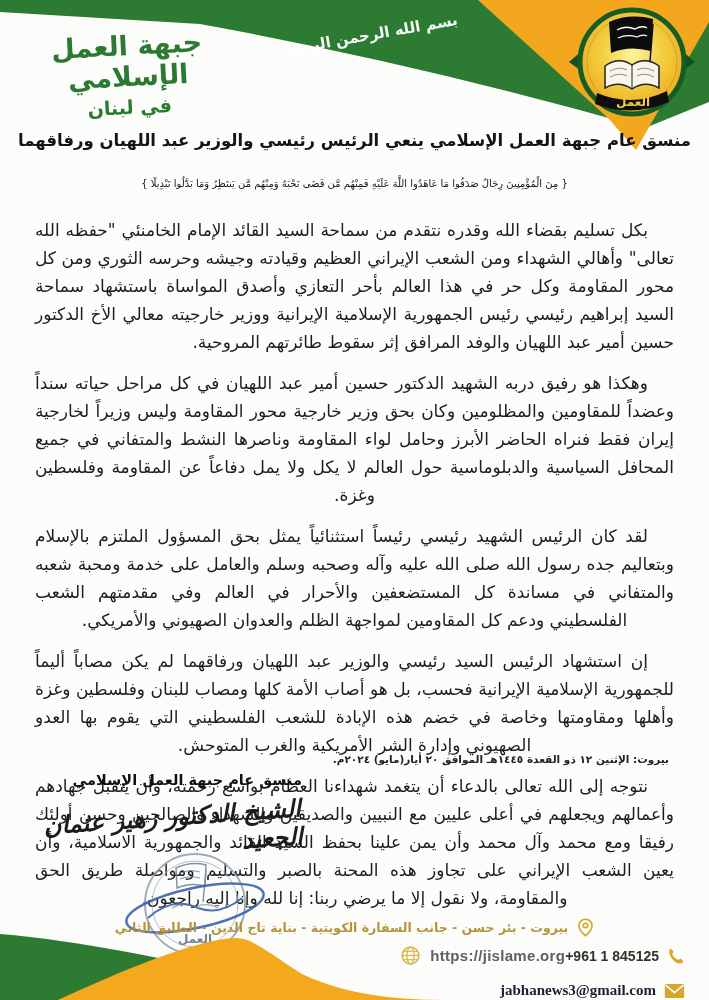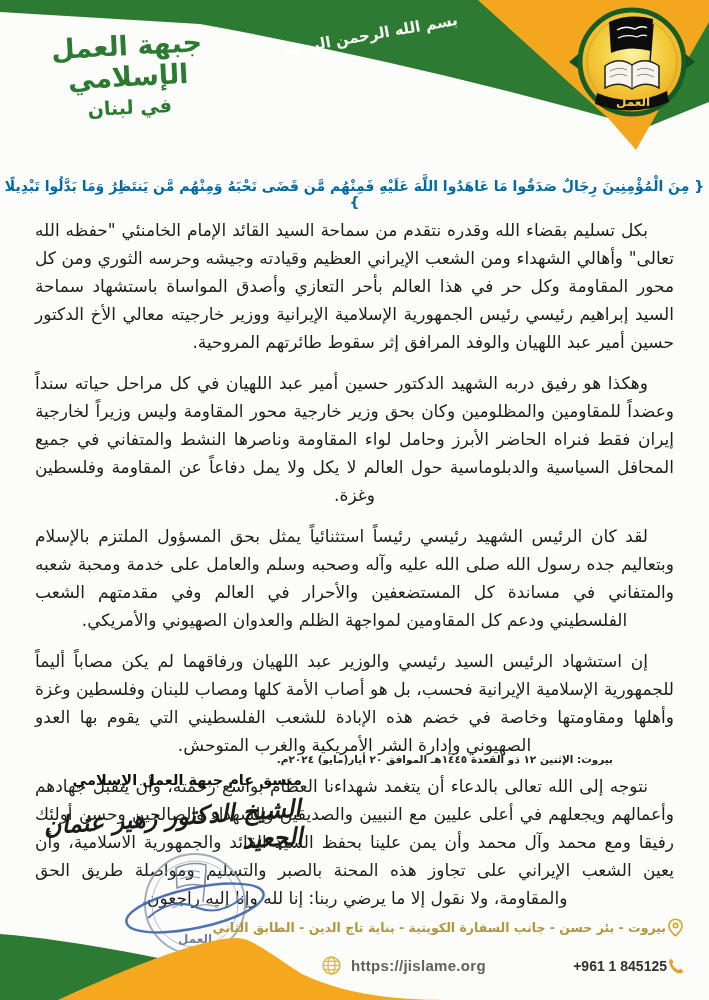--- a/index.html
+++ b/index.html
@@ -11,45 +11,45 @@
   
   .hdr-svg{top:0;left:0;}
   .org-logo{top:30px;left:8px;width:240px;text-align:center;color:#2b7a31;transform:rotate(-3deg);}
   .org-logo .l1{font-size:27px;font-weight:bold;line-height:1.15;letter-spacing:-1px;}
   .org-logo .l2{font-size:19px;font-weight:bold;margin-top:4px;}
   .bismillah{top:26px;left:265px;width:210px;color:#ffffff;font-size:15px;font-weight:bold;
              text-align:center;transform:rotate(-10deg);opacity:.95;}
 
   
   .doc-title{top:131px;left:0;width:100%;text-align:center;font-size:16.5px;font-weight:bold;color:#141414;direction:rtl;}
-  .verse{top:178px;left:0;width:100%;text-align:center;font-size:14px;font-weight:bold;color:#0369a1;direction:rtl;}
+  .verse{top:178px;left:0;width:100%;text-align:center;font-size:10px;font-weight:normal;color:#0f172a;direction:rtl;}
 
   
   .body-text{top:216px;left:35px;width:639px;direction:rtl;color:#1d1d1d;}
   .body-text p{margin:0 0 13px 0;font-size:17px;line-height:28px;text-align:justify;text-indent:26px;}
   .body-text p.center-last{text-align-last:center;}
 
-  .dateline{top:753px;left:0;width:100%;direction:rtl;text-align:right;padding-right:96px;box-sizing:border-box;
+  .dateline{top:753px;left:0;width:100%;direction:rtl;text-align:right;padding-right:40px;box-sizing:border-box;
             font-size:10.5px;font-weight:bold;color:#222;}
 
   
   .sig{top:772px;left:22px;width:280px;text-align:right;direction:rtl;}
   .sig .sig-title{font-size:14.5px;font-weight:bold;color:#111;}
   .sig .sig-name{margin-top:16px;font-size:24px;font-weight:bold;font-style:italic;color:#1c1c1c;transform:rotate(-4deg);}
   .stamp-svg{top:846px;left:120px;overflow:visible;}
 
   
   .ftr-svg{bottom:0;left:0;}
   .contact{position:absolute;right:24px;top:918px;width:660px;direction:rtl;}
-  .c-row{display:flex;align-items:center;justify-content:flex-start;gap:0;margin-bottom:18px;direction:rtl;}
+  .c-row{display:flex;align-items:center;justify-content:center;gap:8px;margin-bottom:8px;direction:rtl;}
   .addr-text{color:#b3953a;font-size:12.5px;font-weight:bold;}
-  .row2{display:flex;direction:ltr;justify-content:space-between;align-items:center;margin-bottom:16px;}
+  .row2{display:flex;direction:ltr;justify-content:flex-end;align-items:center;margin-bottom:16px;}
   .web{display:flex;align-items:center;gap:9px;margin-left:296px;}
   .web-text{font-family:"Liberation Sans",sans-serif;font-size:15px;font-weight:bold;color:#616161;letter-spacing:.3px;}
-  .phone{display:flex;align-items:center;gap:0;}
+  .phone{display:flex;align-items:center;gap:8px;}
   .phone-text{font-family:"Liberation Sans",sans-serif;font-size:14px;font-weight:bold;color:#33322e;}
   .mail{display:flex;align-items:center;gap:8px;direction:ltr;justify-content:flex-end;}
   .mail-text{font-family:"Liberation Serif",serif;font-size:15px;font-weight:bold;color:#1f1d33;}
   a{text-decoration:none;color:inherit;}
 </style>
 </head>
 <body>
 
 <div class="page">
 
@@ -81,20 +81,21 @@
     <path d="M46,18 Q67,9 90,15 L88,47 Q66,41 48,49 Z" fill="#0c0c0c"></path>
     <path d="M54,26 Q62,21 72,25 Q79,21 84,24" fill="none" stroke="#fff" stroke-width="1.4"></path>
     <path d="M55,34 Q64,30 74,33 Q80,30 84,32" fill="none" stroke="#fff" stroke-width="1.2"></path>
     <path d="M42,62 Q56,52 69,61 Q82,52 96,62 L96,84 Q82,76 69,85 Q56,76 42,84 Z" fill="#f7f4ec" stroke="#222" stroke-width="1.5"></path>
     <line x1="69" y1="61" x2="69" y2="85" stroke="#222" stroke-width="1"></line>
     <path d="M47,67 Q57,62 64,66 M47,73 Q57,68 64,72 M74,66 Q81,62 91,67 M74,72 Q81,68 91,73" fill="none" stroke="#8a8a8a" stroke-width="1"></path>
     <path d="M34,89 Q69,104 104,87 L106,98 Q69,114 32,100 Z" fill="#0e0e0e"></path>
     <text x="70" y="102" text-anchor="middle" font-size="12" font-weight="bold" fill="#f3c93f">العمل</text>
   </svg>
 
+  <div class="abs doc-title">منسق عام جبهة العمل الإسلامي ينعي الرئيس رئيسي والوزير عبد اللهيان ورفاقهما</div>
   <div class="abs verse">{ مِنَ الْمُؤْمِنِينَ رِجَالٌ صَدَقُوا مَا عَاهَدُوا اللَّهَ عَلَيْهِ فَمِنْهُم مَّن قَضَى نَحْبَهُ وَمِنْهُم مَّن يَنتَظِرُ وَمَا بَدَّلُوا تَبْدِيلًا }</div>
 
   <div class="abs body-text">
     <p>بكل تسليم بقضاء الله وقدره نتقدم من سماحة السيد القائد الإمام الخامنئي "حفظه الله تعالى" وأهالي الشهداء ومن الشعب الإيراني العظيم وقيادته وجيشه وحرسه الثوري ومن كل محور المقاومة وكل حر في هذا العالم بأحر التعازي وأصدق المواساة باستشهاد سماحة السيد إبراهيم رئيسي رئيس الجمهورية الإسلامية الإيرانية ووزير خارجيته معالي الأخ الدكتور حسين أمير عبد اللهيان والوفد المرافق إثر سقوط طائرتهم المروحية.</p>
     <p class="center-last">وهكذا هو رفيق دربه الشهيد الدكتور حسين أمير عبد اللهيان في كل مراحل حياته سنداً وعضداً للمقاومين والمظلومين وكان بحق وزير خارجية محور المقاومة وليس وزيراً لخارجية إيران فقط فنراه الحاضر الأبرز وحامل لواء المقاومة وناصرها النشط والمتفاني في جميع المحافل السياسية والدبلوماسية حول العالم لا يكل ولا يمل دفاعاً عن المقاومة وفلسطين وغزة.</p>
     <p class="center-last">لقد كان الرئيس الشهيد رئيسي رئيساً استثنائياً يمثل بحق المسؤول الملتزم بالإسلام وبتعاليم جده رسول الله صلى الله عليه وآله وصحبه وسلم والعامل على خدمة ومحبة شعبه والمتفاني في مساندة كل المستضعفين والأحرار في العالم وفي مقدمتهم الشعب الفلسطيني ودعم كل المقاومين لمواجهة الظلم والعدوان الصهيوني والأمريكي.</p>
     <p class="center-last">إن استشهاد الرئيس السيد رئيسي والوزير عبد اللهيان ورفاقهما لم يكن مصاباً أليماً للجمهورية الإسلامية الإيرانية فحسب، بل هو أصاب الأمة كلها ومصاب للبنان وفلسطين وغزة وأهلها ومقاومتها وخاصة في خضم هذه الإبادة للشعب الفلسطيني التي يقوم بها العدو الصهيوني وإدارة الشر الأمريكية والغرب المتوحش.</p>
     <p class="center-last">نتوجه إلى الله تعالى بالدعاء أن يتغمد شهداءنا العظام بواسع رحمته، وأن يتقبل جهادهم وأعمالهم ويجعلهم في أعلى عليين مع النبيين والصديقين والشهداء والصالحين وحسن أولئك رفيقا ومع محمد وآل محمد وأن يمن علينا بحفظ السيد القائد والجمهورية الاسلامية، وأن يعين الشعب الإيراني على تجاوز هذه المحنة بالصبر والتسليم ومواصلة طريق الحق والمقاومة، ولا نقول إلا ما يرضي ربنا: إنا لله وإنا إليه راجعون.</p>
   </div>
 
@@ -148,15 +149,22 @@
         <span class="web-text">https://jislame.org</span>
       </span>
       <span class="phone">
         <span class="phone-text">+961 1 845125</span>
         <svg width="18" height="18" viewBox="0 0 18 18">
           <path d="M3.5,1.5 L6.6,4.6 L5.2,7 C6.2,9.6 8.6,12 11.2,13 L13.6,11.5 L16.6,14.6 C14.8,17.2 11.6,17 8.6,15 C4.8,12.4 1.6,7.6 2.2,3.8 Z" fill="#e0a32e"></path>
         </svg>
       </span>
     </div>
 
+    <div class="mail">
+      <a class="mail-text">jabhanews3@gmail.com</a>
+      <svg width="21" height="16" viewBox="0 0 20 15">
+        <rect x="0.8" y="0.8" width="18.4" height="13.4" rx="1.5" fill="#d8a62c"></rect>
+        <polyline points="1.5,2 10,9 18.5,2" fill="none" stroke="#fcfcfa" stroke-width="1.6"></polyline>
+      </svg>
+    </div>
 
   </div>
 </div>
 
 </body></html>

